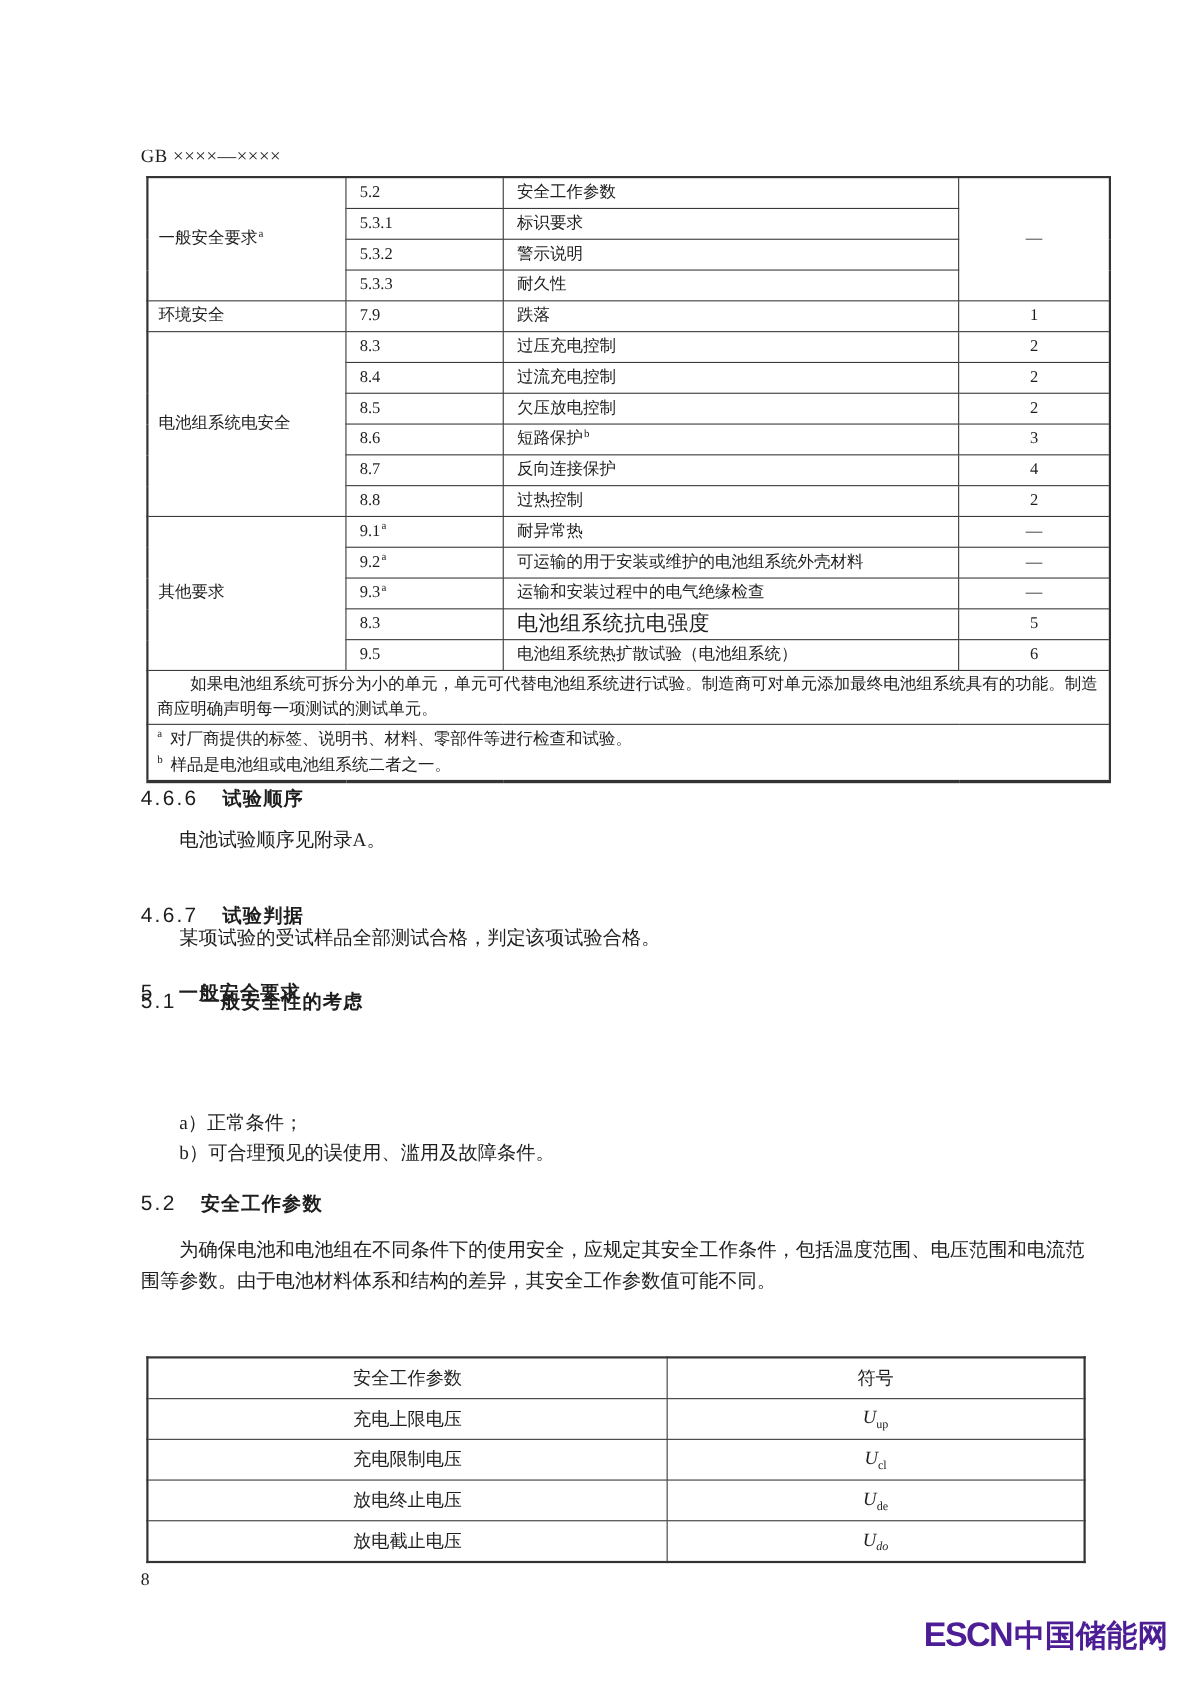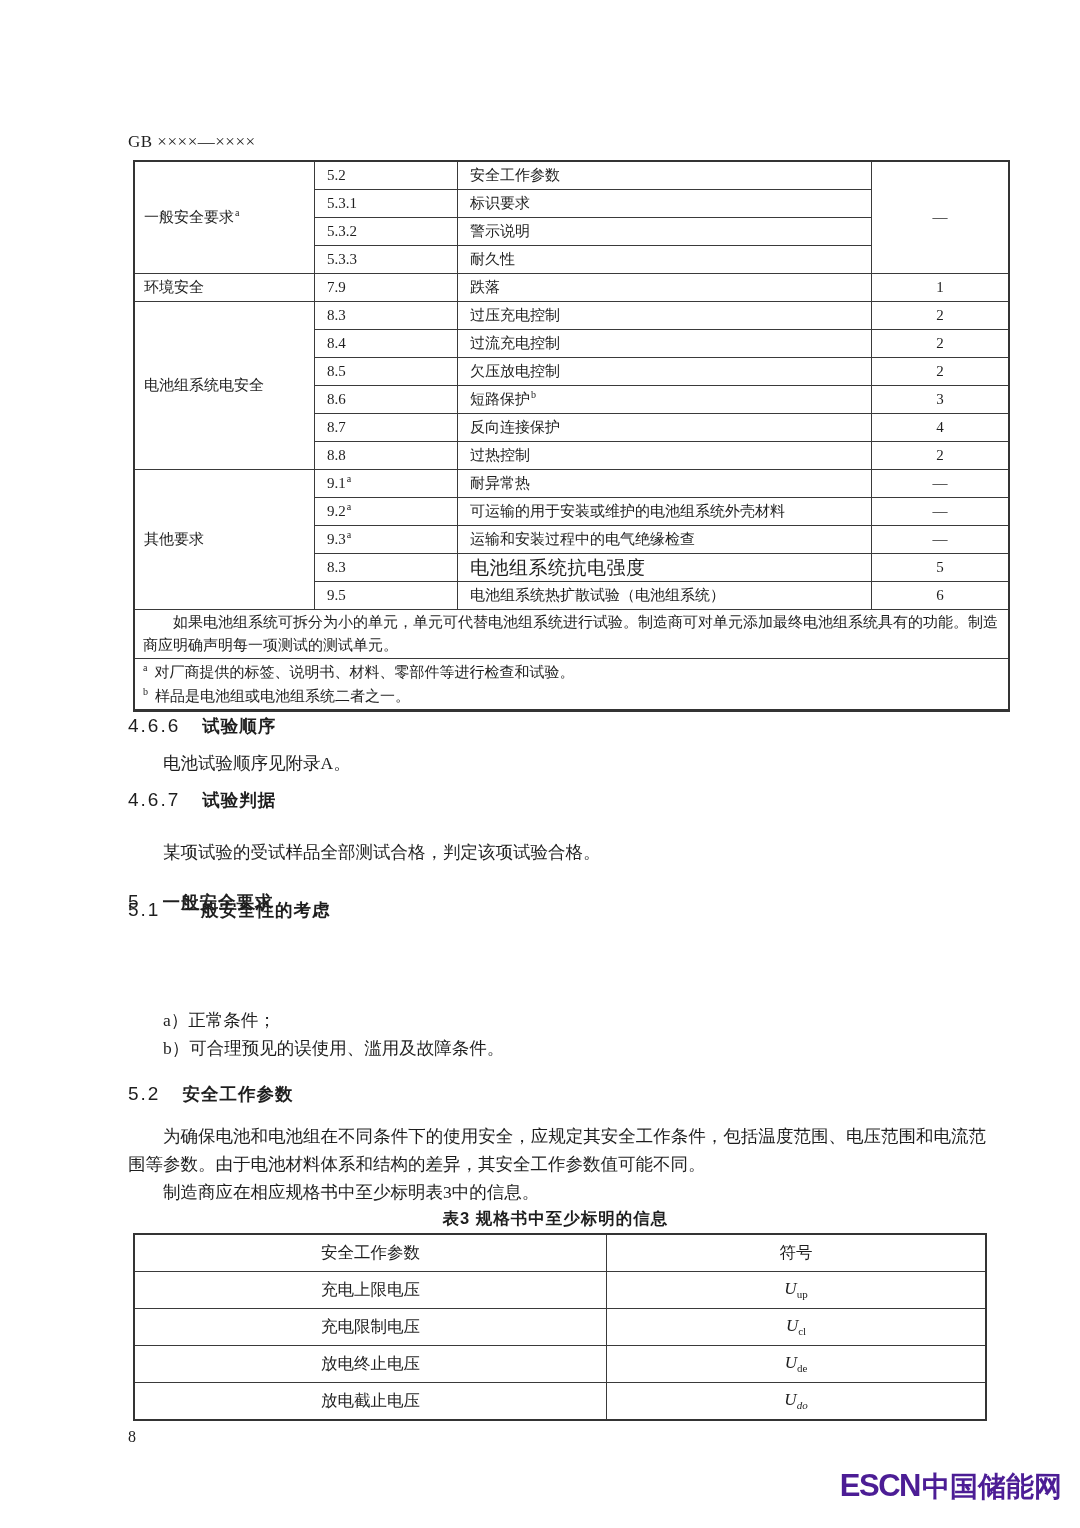--- a/index.html
+++ b/index.html
@@ -173,42 +173,40 @@
         </td>
       </tr>
     </tbody>
   </table>
 
   <div class="hsec" style="top:714px">
     <span class="hnum">4.6.6</span><span class="htitle">试验顺序</span>
   </div>
   <p class="para indent" style="top:749px">电池试验顺序见附录A。</p>
 
-  <div class="hsec" style="top:788px">
+  <div class="hsec" style="top:820px">
     <span class="hnum">4.6.7</span><span class="htitle">试验判据</span>
   </div>
   <p class="para indent" style="top:838px">某项试验的受试样品全部测试合格，判定该项试验合格。</p>
 
   <div class="hsec" style="top:890px">
     <span class="hnum">5</span><span class="htitle">一般安全要求</span>
   </div>
 
   <div class="hsec" style="top:898px">
     <span class="hnum">5.1</span><span class="htitle">一般安全性的考虑</span>
   </div>
   <p class="para indent" style="top:1034px">b）可合理预见的误使用、滥用及故障条件。</p>
   <p class="para indent" style="top:1006px">a）正常条件；</p>
 
   <div class="hsec" style="top:1082px">
     <span class="hnum">5.2</span><span class="htitle">安全工作参数</span>
   </div>
   <p class="para indent just" style="top:1122px">为确保电池和电池组在不同条件下的使用安全，应规定其安全工作条件，包括温度范围、电压范围和电流范围等参数。由于电池材料体系和结构的差异，其安全工作参数值可能不同。</p>
-  <p class="para indent" style="top:1178px">制造商应在相应规格书中至少标明表3中的信息。</p>
-
-  <div class="t3caption">表3 规格书中至少标明的信息</div>
+
   <table class="t3">
     <tbody>
       <tr>
         <td class="p">安全工作参数</td>
         <td class="s">符号</td>
       </tr>
       <tr>
         <td class="p">充电上限电压</td>
         <td class="s sym"><i>U</i><sub>up</sub></td>
       </tr>

